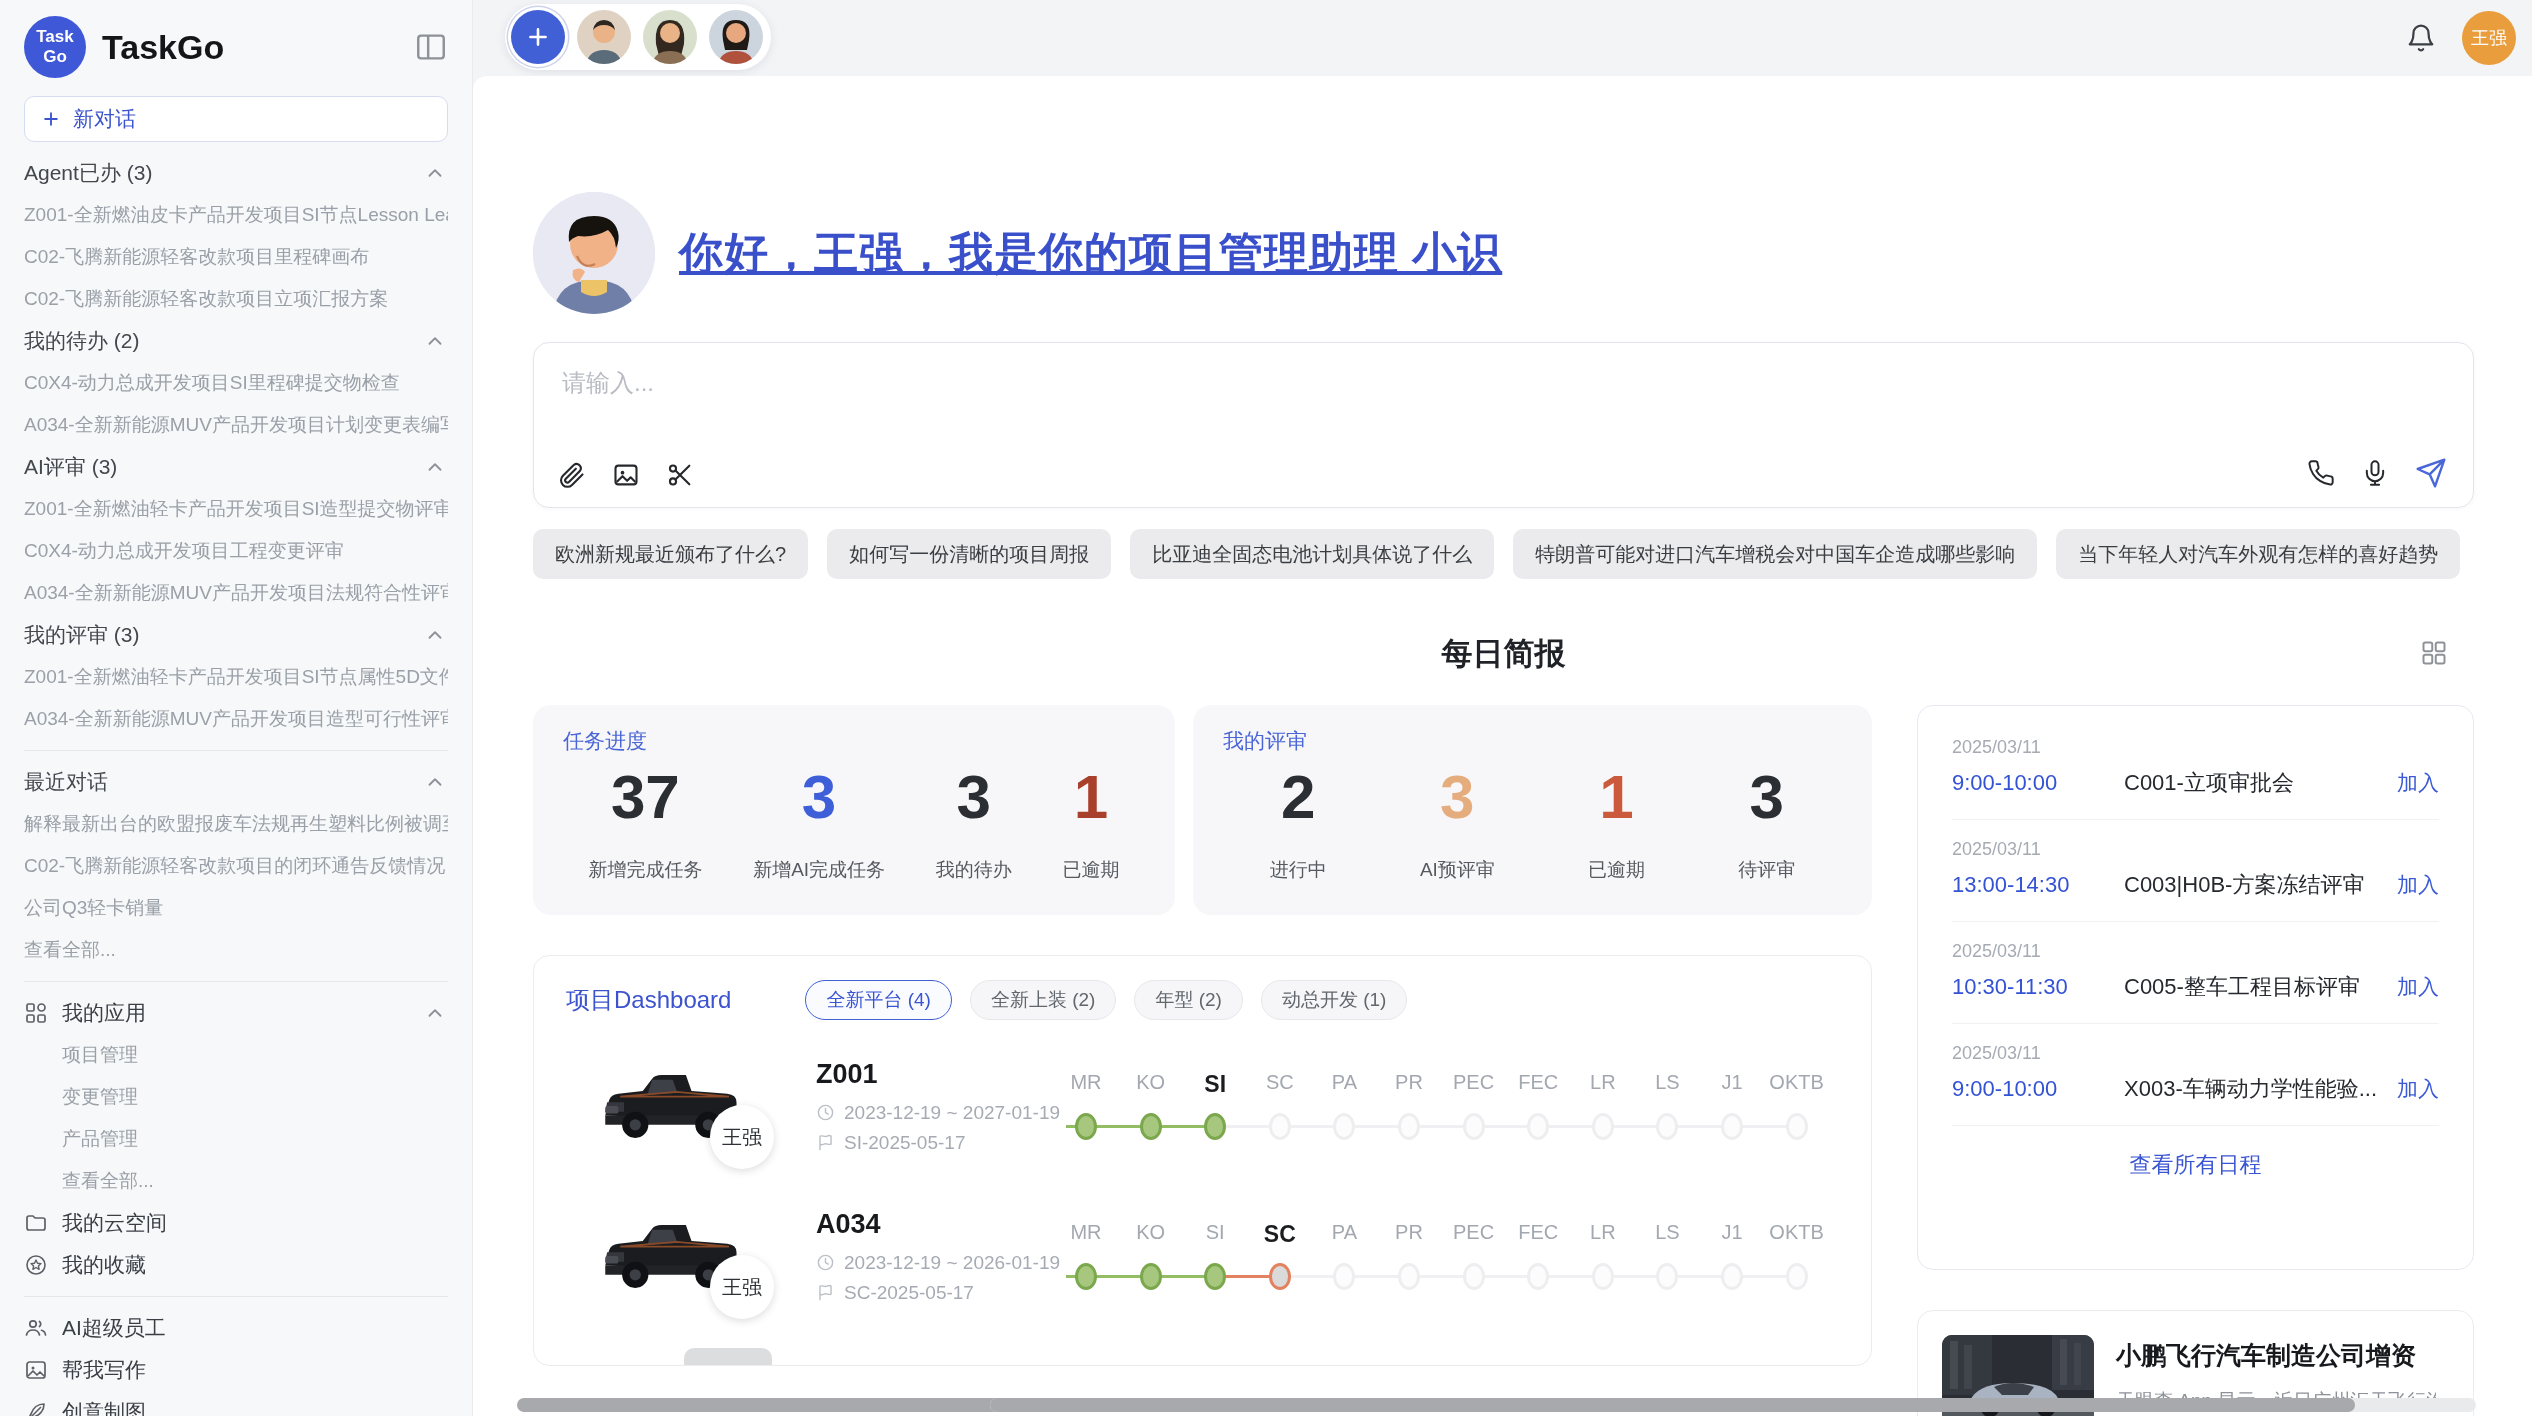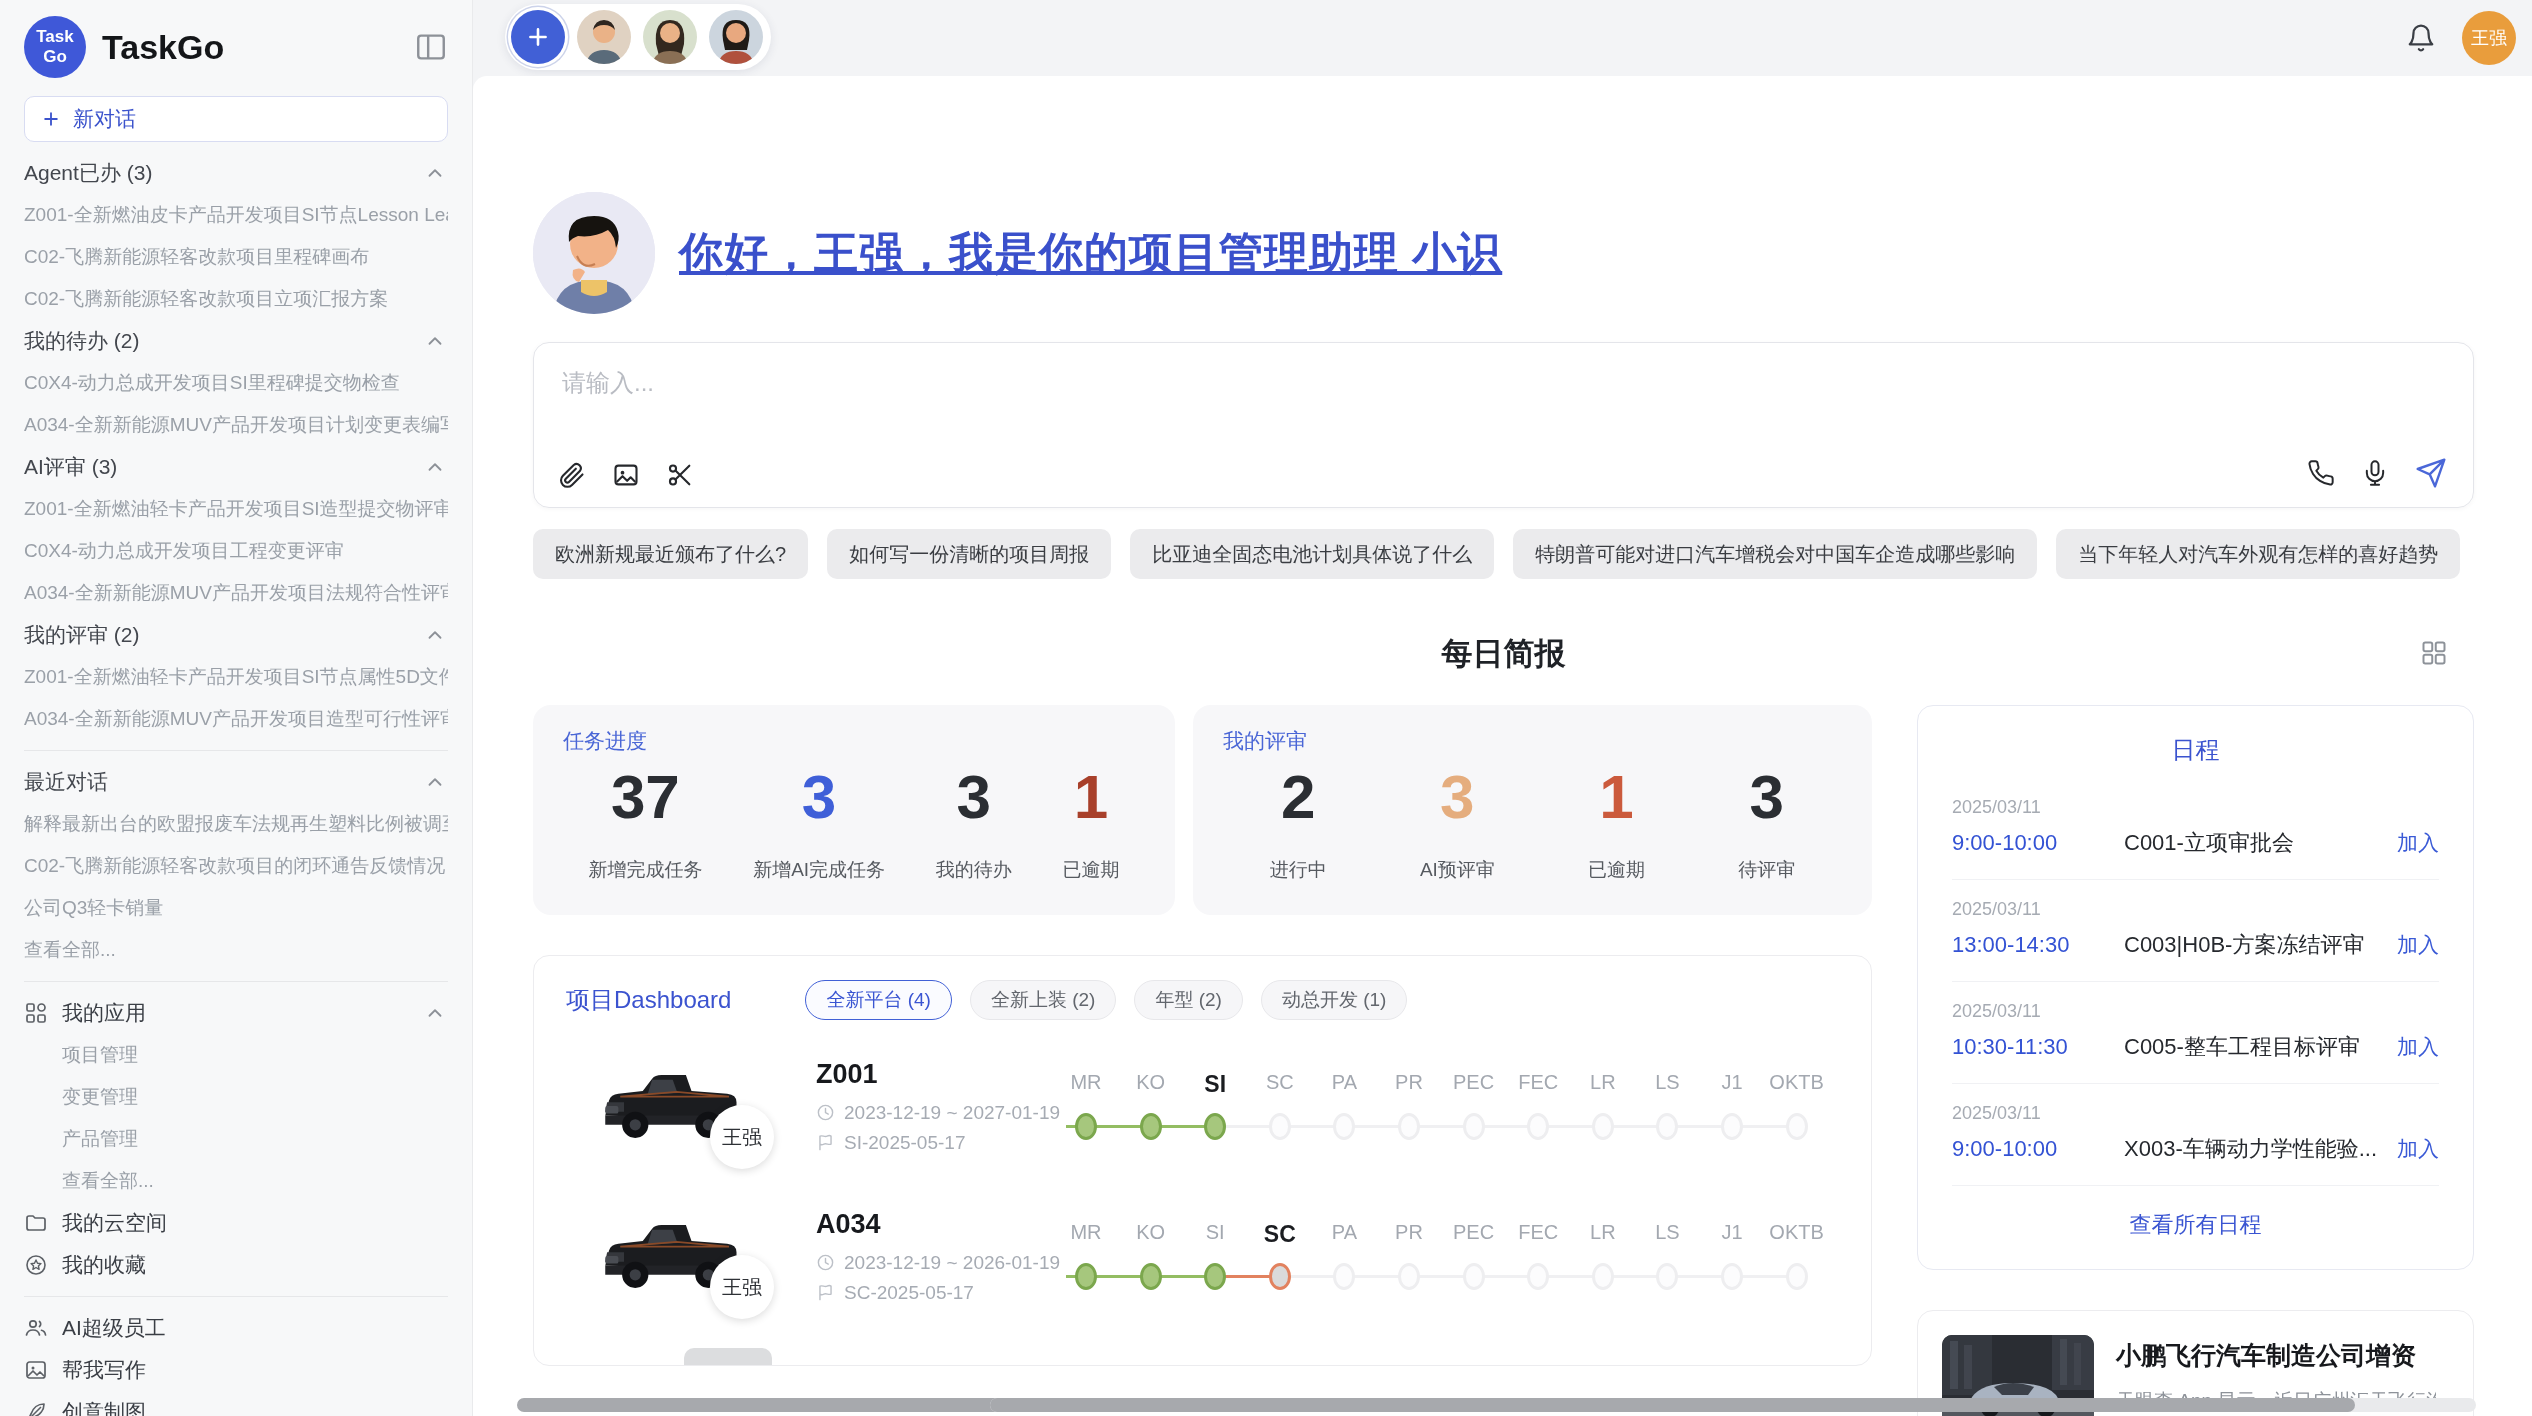--- a/index.html
+++ b/index.html
@@ -157,21 +157,21 @@
         <span class="chev">
           <svg viewBox="0 0 24 24" width="22" height="22">
             <path d="M6 15l6-6 6 6" fill="none" stroke="currentColor" stroke-width="2" stroke-linecap="round" stroke-linejoin="round"></path>
           </svg>
         </span>
       </div>
       <div class="sb-row sb-item">Z001-全新燃油轻卡产品开发项目SI造型提交物评审</div>
       <div class="sb-row sb-item">C0X4-动力总成开发项目工程变更评审</div>
       <div class="sb-row sb-item">A034-全新新能源MUV产品开发项目法规符合性评审</div>
       <div class="sb-row sb-group-title">
-        <span>我的评审 (2)</span>
+        <span>我的评审 (3)</span>
         <span class="chev">
           <svg viewBox="0 0 24 24" width="22" height="22">
             <path d="M6 15l6-6 6 6" fill="none" stroke="currentColor" stroke-width="2" stroke-linecap="round" stroke-linejoin="round"></path>
           </svg>
         </span>
       </div>
       <div class="sb-row sb-item">Z001-全新燃油轻卡产品开发项目SI节点属性5D文件评审</div>
       <div class="sb-row sb-item">A034-全新新能源MUV产品开发项目造型可行性评审</div>
       <div class="sb-divider"></div>
       <div class="sb-row sb-group-title">
@@ -574,21 +574,20 @@
                 <div class="ms-dot" style="left: 730.6px; background: rgb(252, 252, 253); border: 3px solid rgb(238, 238, 240);"></div>
               </div>
             </div>
           </div>
         <div class="row-sliver"></div>
       </div>
     </div>
 
     <div class="right-col">
       <div class="sched-card">
-        <div class="sched-title">日程</div>
         <div id="sched">
             <div class="sched-item">
               <div class="sched-date">2025/03/11</div>
               <div class="sched-line">
                 <div class="sched-time">9:00-10:00</div>
                 <div class="sched-name">C001-立项审批会</div>
                 <div class="sched-join">加入</div>
               </div>
             </div>
             <div class="sched-item">

